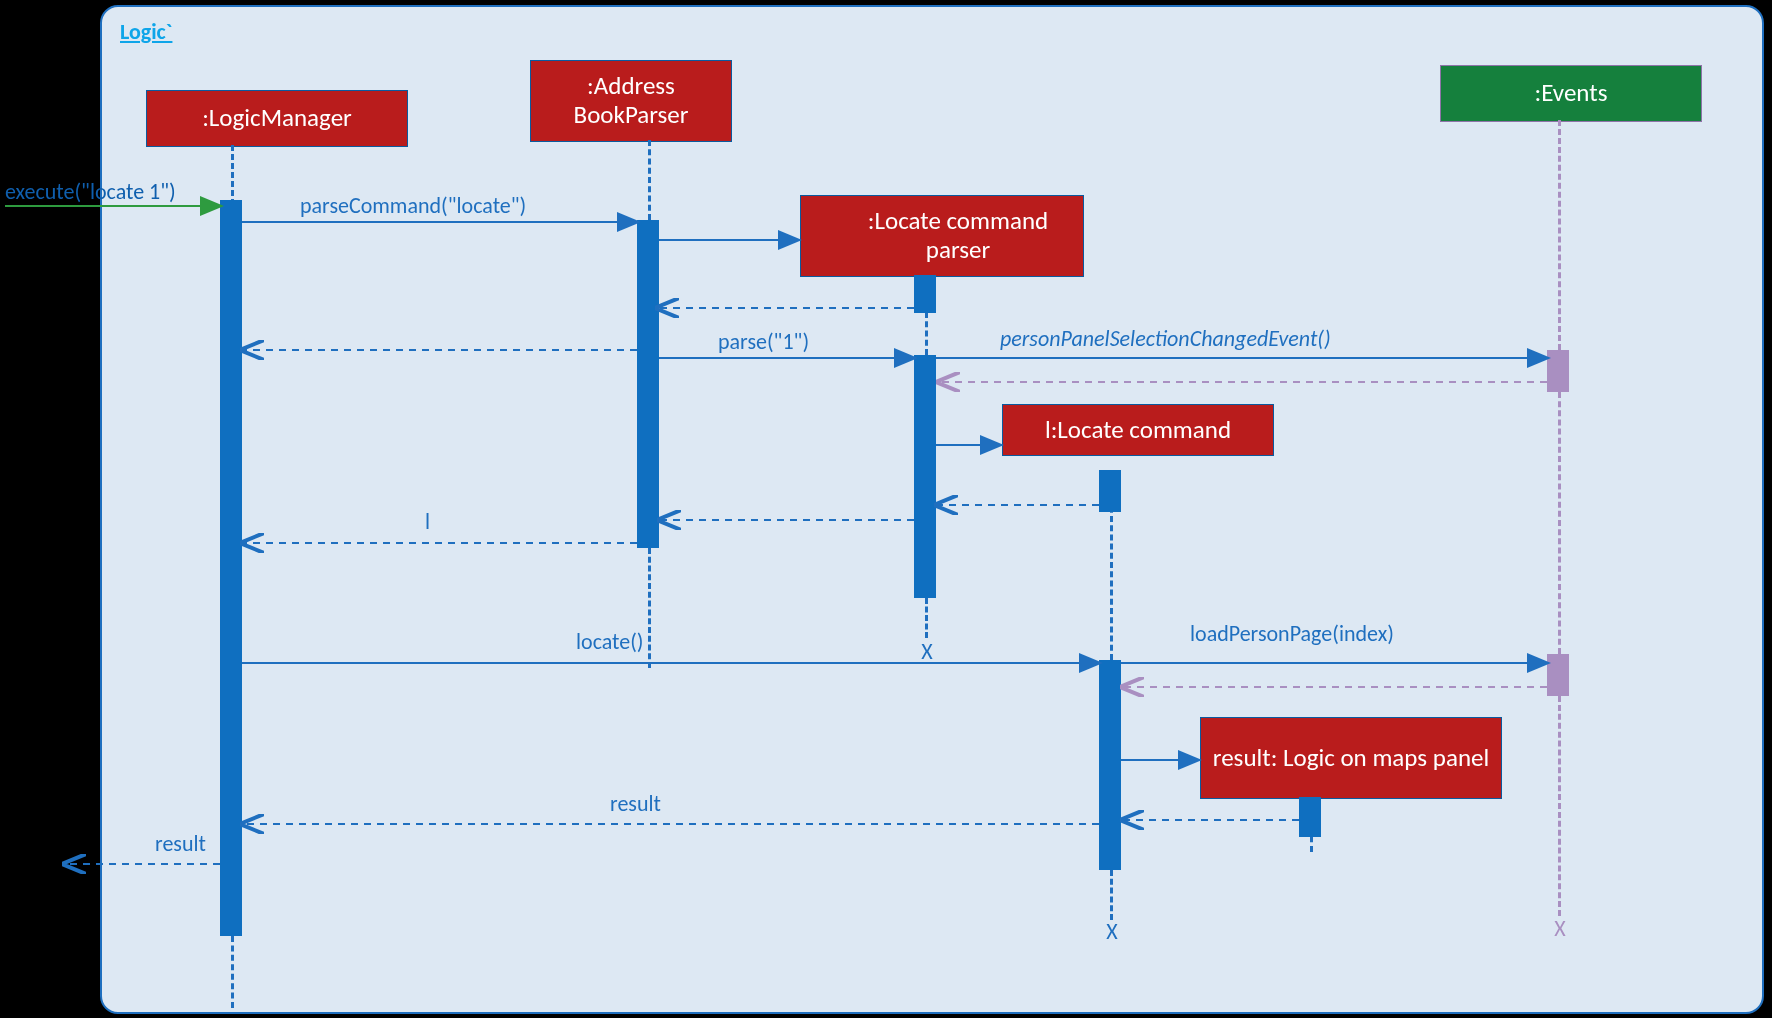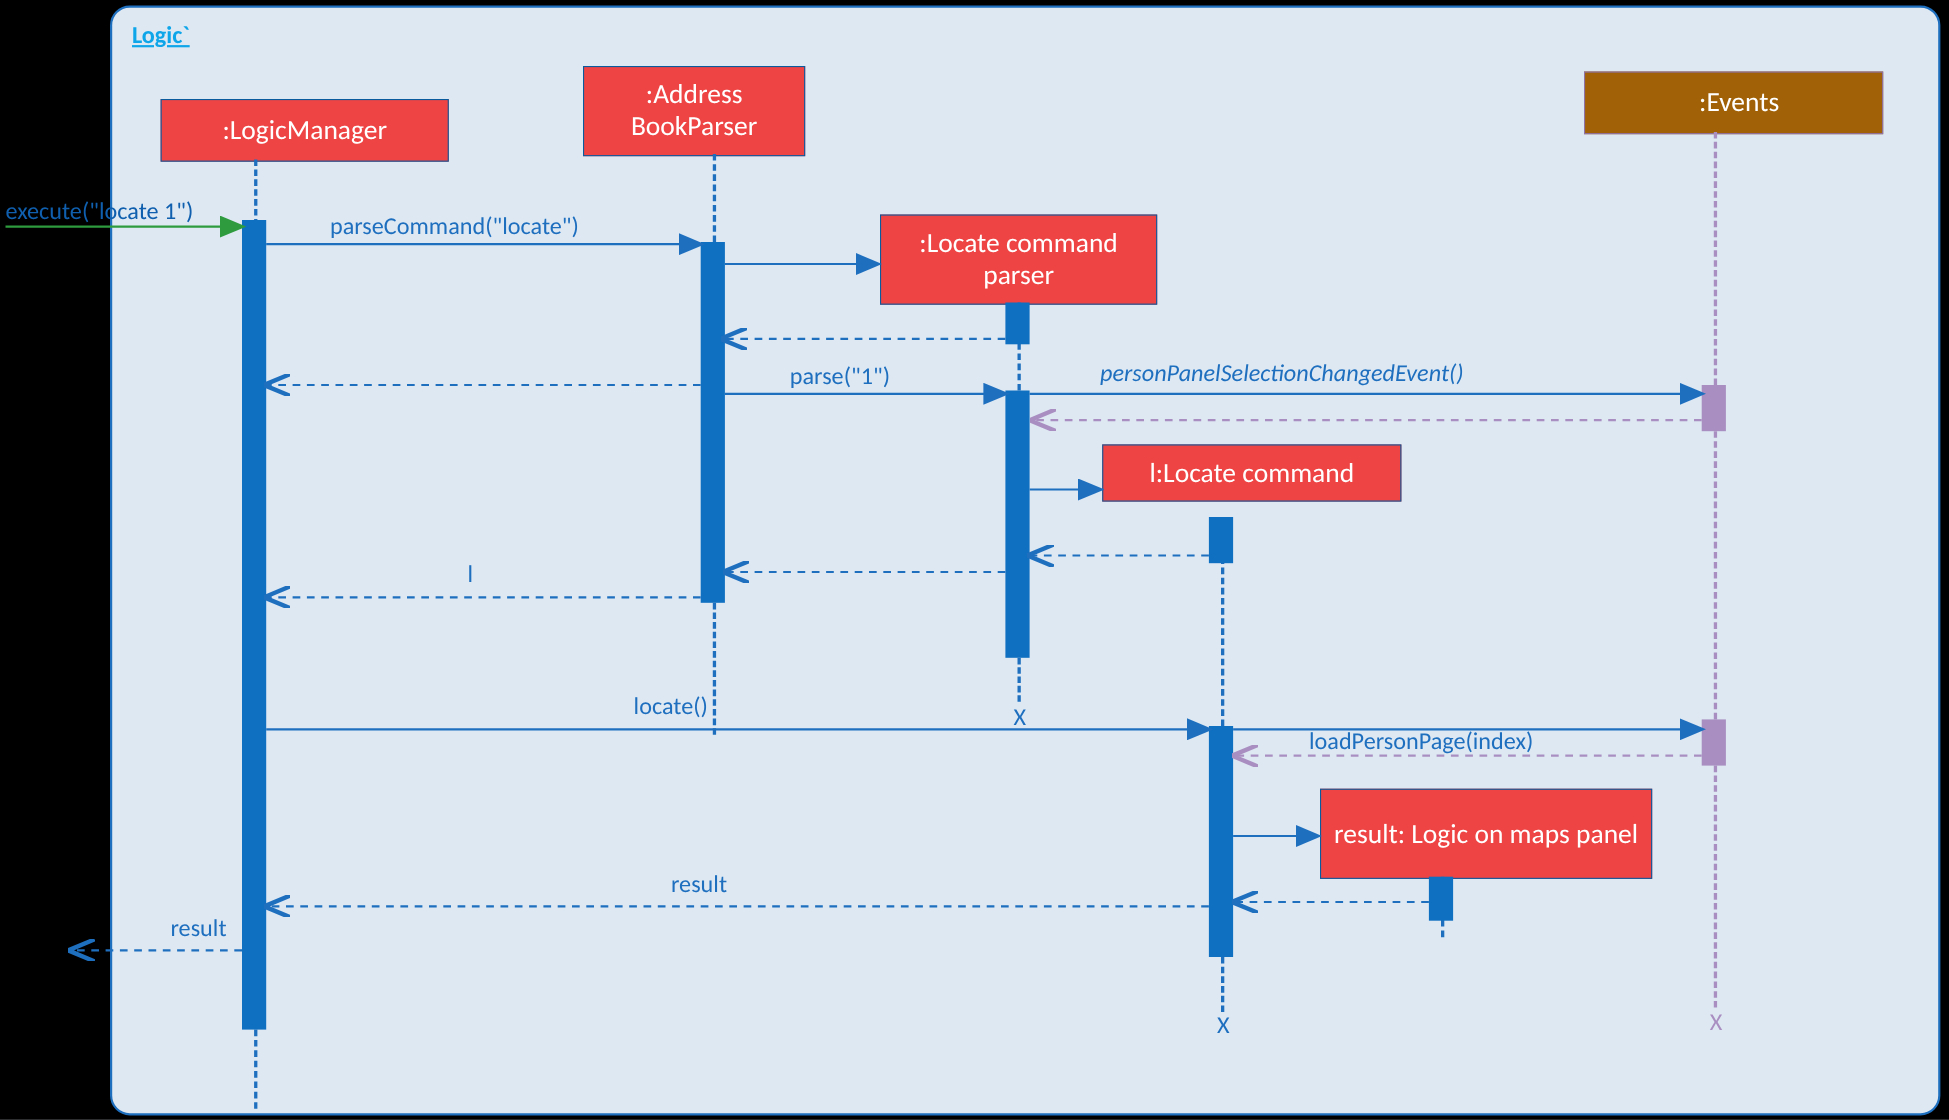--- a/index.html
+++ b/index.html
@@ -25,35 +25,34 @@
     position: absolute;
     left: 120px;
     top: 18px;
     color: #0ea5e9;
     font-weight: bold;
     font-size: 22px;
     text-decoration: underline;
   }
   .lifeline-head {
     position: absolute;
-    background: #ef4444;
+    background: #b91c1c;
     color: #fff;
     font-size: 25px;
     text-align: center;
     display: flex;
     align-items: center;
     justify-content: center;
     line-height: 1.15;
     border: 1px solid #0A5A9E;
   }
   .lifeline-head.purple {
-    background: #a16207;
+    background: #15803d;
     color: #fff;
     border: 1px solid #8E73A8;
-    padding-left: 10px;
   }
   .dashed-v {
     position: absolute;
     border-left: 3px dashed #1F6FBF;
     width: 0;
   }
   .dashed-v.purple { border-left: 3px dashed #A98FC1; }
   .activation {
     position: absolute;
     background: #0F6FC0;
@@ -89,21 +88,21 @@
 
 <div class="frame"></div>
 <div class="frame-label">Logic`</div>
 
 <div class="lifeline-head" style="left:146px; top:90px; width:260px; height:55px;">
   <span>:LogicManager</span>
 </div>
 <div class="lifeline-head" style="left:530px; top:60px; width:200px; height:80px;">
   <span>:Address BookParser</span>
 </div>
-<div class="lifeline-head" style="left:800px; top:195px; width:250px; height:80px;">
+<div class="lifeline-head" style="left:800px; top:195px; width:250px; height:80px;padding-left:32px;">
   <span>:Locate command parser</span>
 </div>
 <div class="lifeline-head" style="left:1002px; top:404px; width:270px; height:50px;">
   <span>l:Locate command</span>
 </div>
 <div class="lifeline-head" style="left:1200px; top:717px; width:300px; height:80px;">
   <span>result: Logic on maps panel</span>
 </div>
 <div class="lifeline-head purple" style="left:1440px; top:65px; width:260px; height:55px;">
   <span>:Events</span>
@@ -140,21 +139,21 @@
 <div class="x-mark" style="left:917px; top:638px;">X</div>
 <div class="x-mark" style="left:1102px; top:918px;">X</div>
 <div class="x-mark purple" style="left:1550px; top:915px;">X</div>
 
 <div class="msg-label green" style="left:5px; top:178px;">execute("locate 1")</div>
 <div class="msg-label" style="left:300px; top:192px;">parseCommand("locate")</div>
 <div class="msg-label" style="left:718px; top:328px;">parse("1")</div>
 <div class="msg-label" style="left:1000px; top:325px;font-style:italic;">personPanelSelectionChangedEvent()</div>
 <div class="msg-label" style="left:425px; top:508px;">l</div>
 <div class="msg-label" style="left:576px; top:628px;">locate()</div>
-<div class="msg-label" style="left:1190px; top:620px;margin-top:40px;">loadPersonPage(index)</div>
+<div class="msg-label" style="left:1190px; top:620px;">loadPersonPage(index)</div>
 <div class="msg-label" style="left:610px; top:790px;">result</div>
 <div class="msg-label" style="left:155px; top:830px;">result</div>
 
 <svg class="overlay">
   <defs>
     <marker id="arrow-blue" markerWidth="12" markerHeight="10" refX="10" refY="5" orient="auto">
       <path d="M0,0 L12,5 L0,10" fill="none" stroke="#1F6FBF" stroke-width="2"></path>
     </marker>
     <marker id="arrow-blue-fill" markerWidth="12" markerHeight="10" refX="10" refY="5" orient="auto">
       <path d="M0,0 L12,5 L0,10 Z" fill="#1F6FBF"></path>

